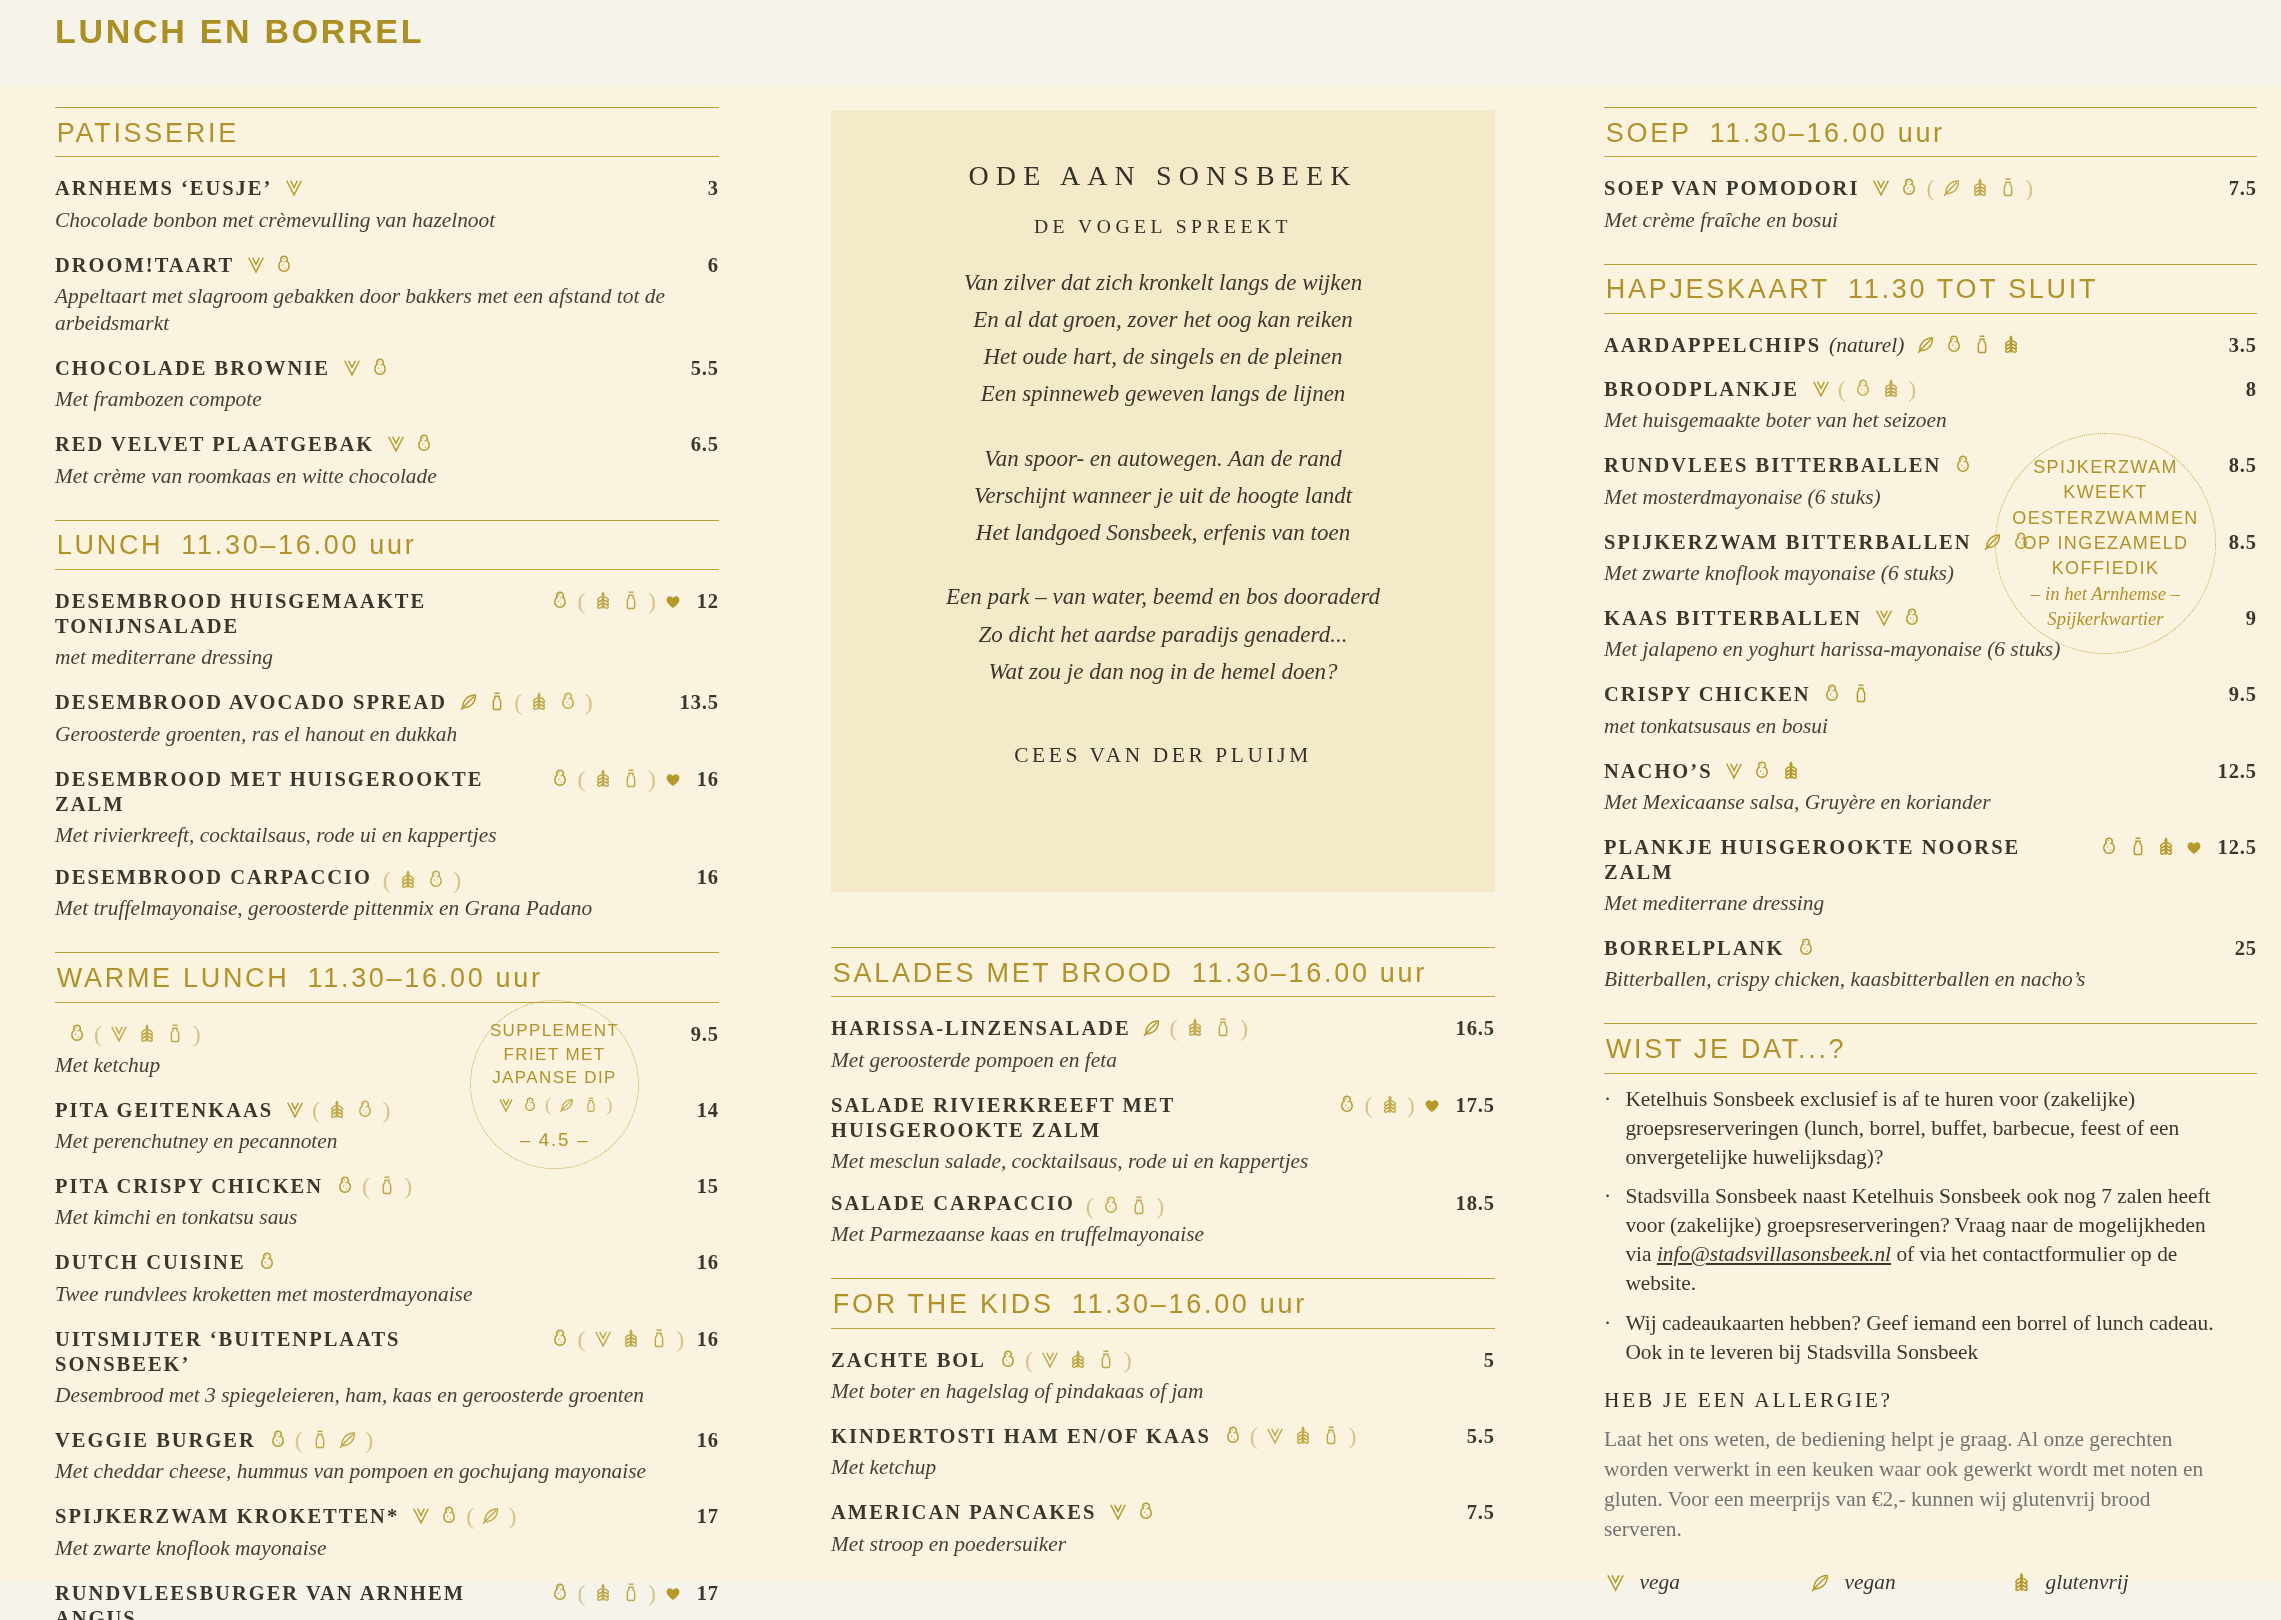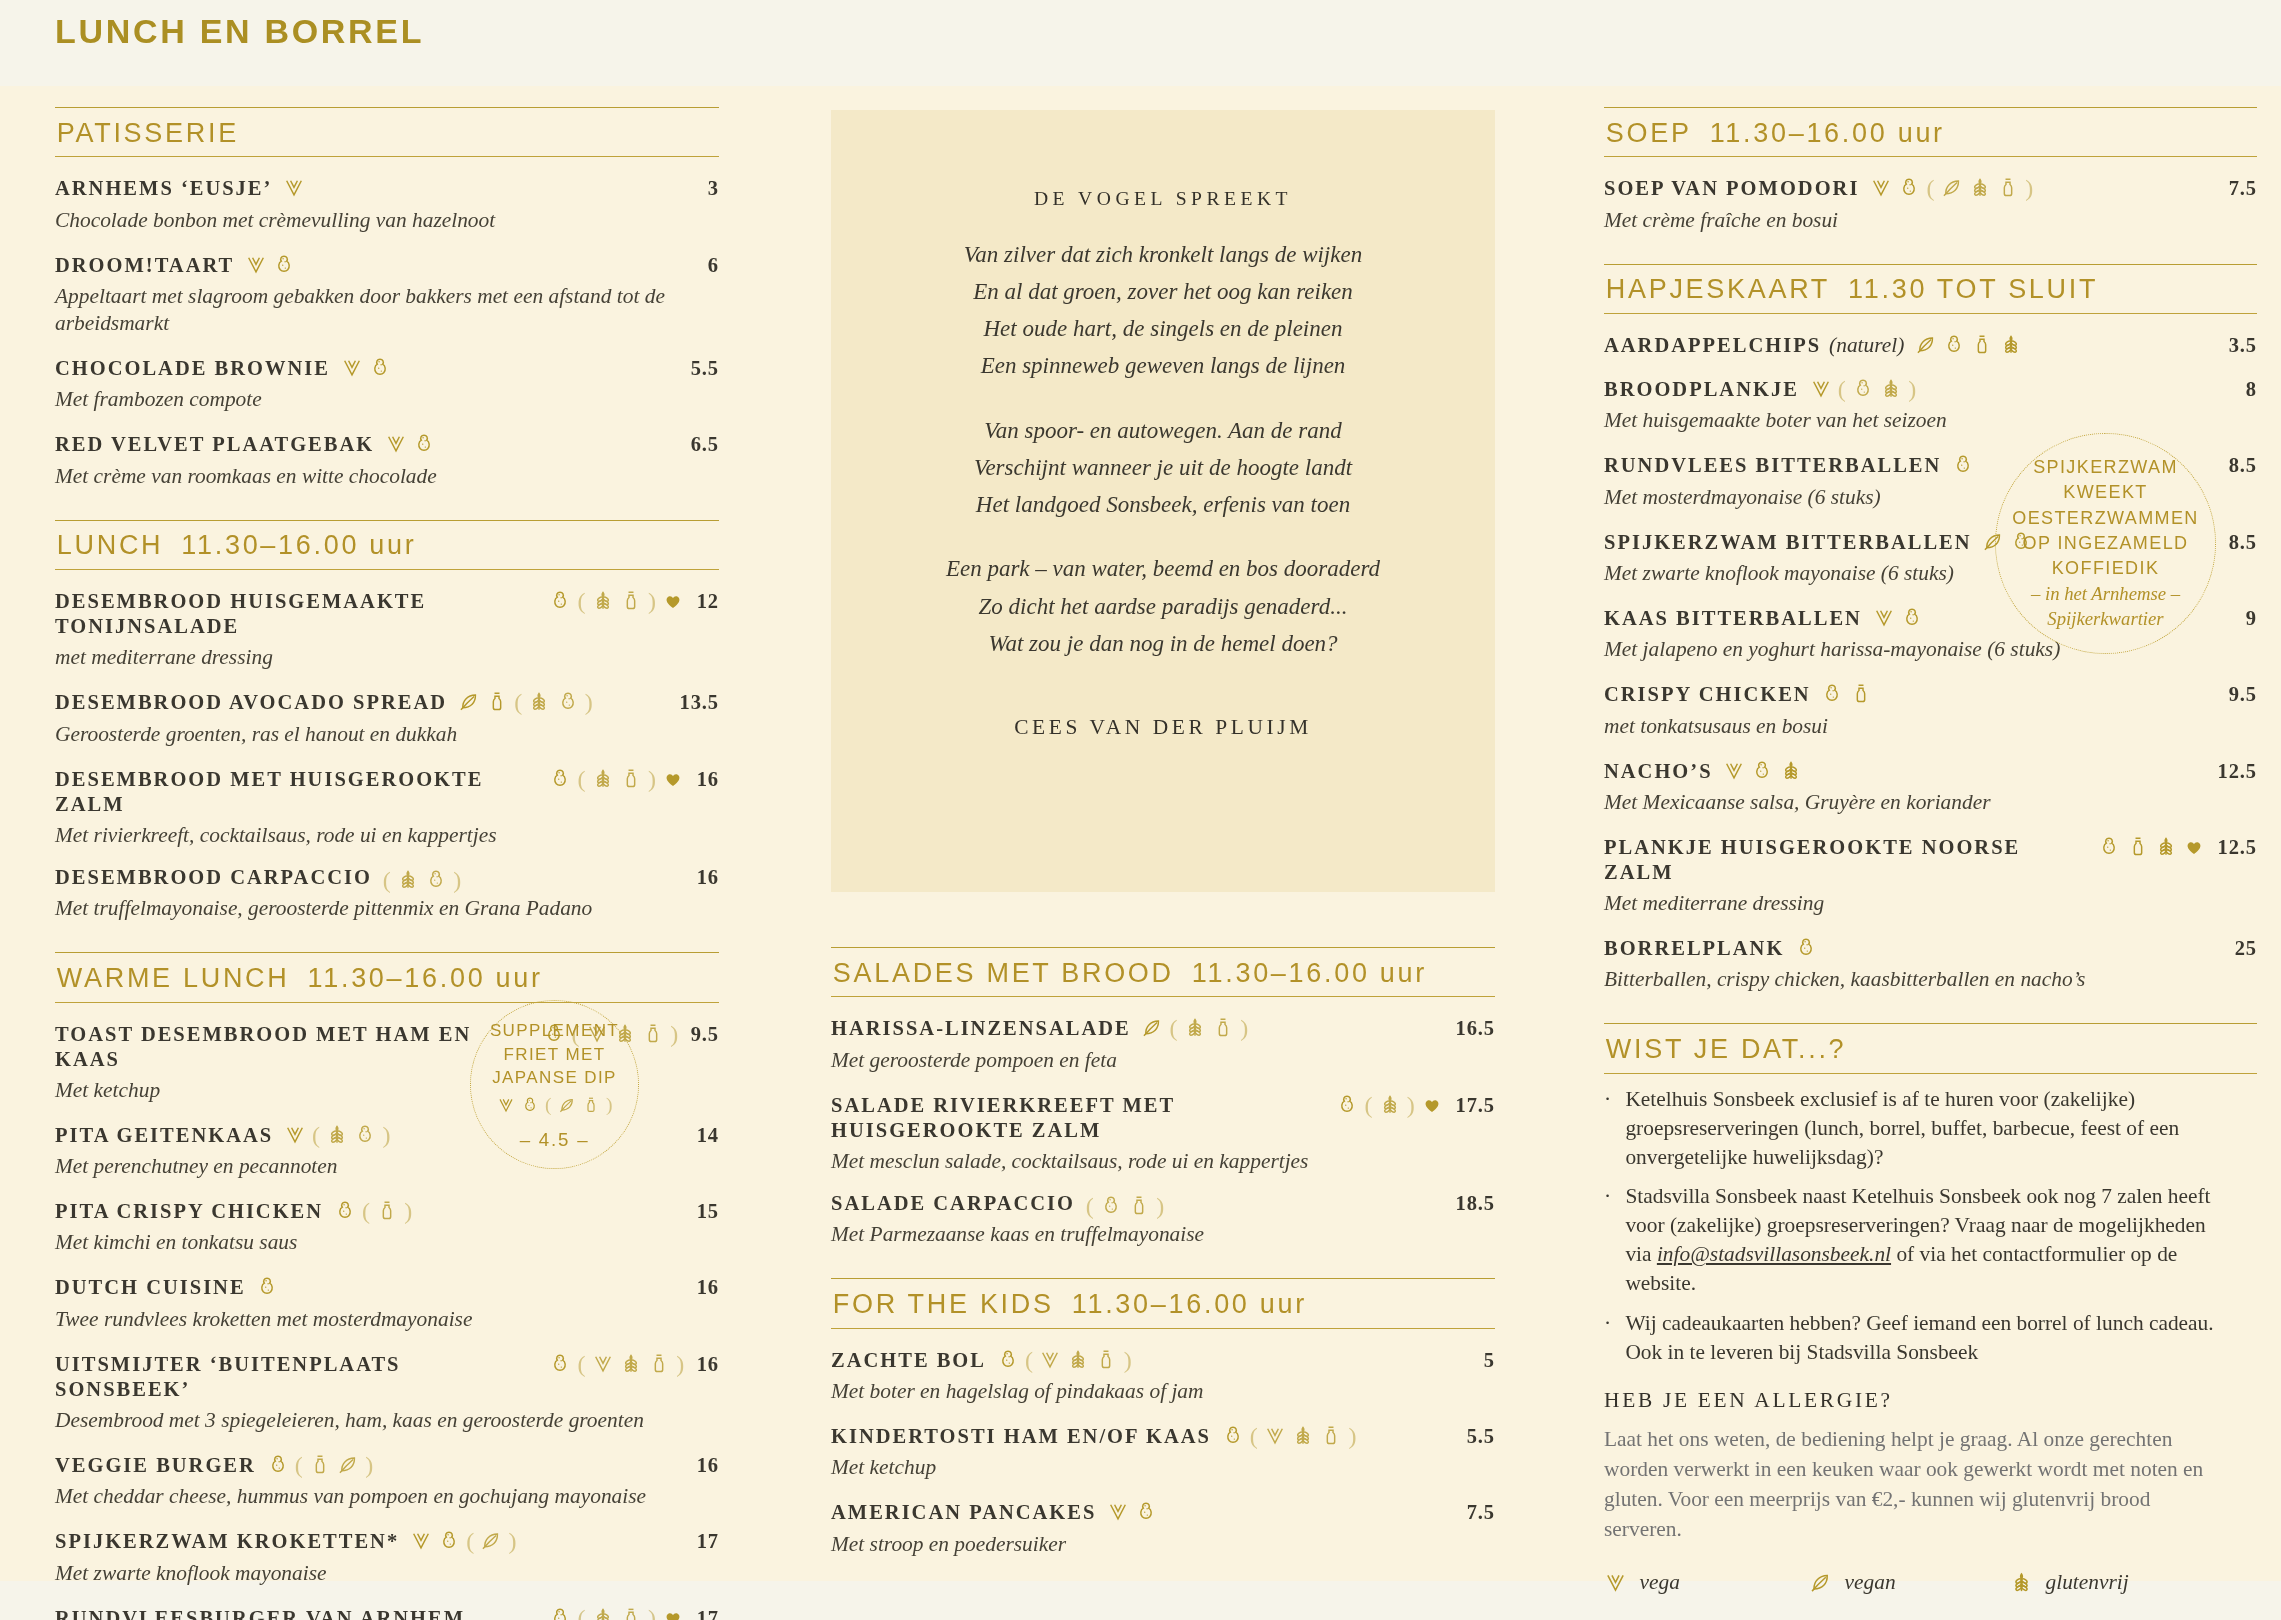--- a/index.html
+++ b/index.html
@@ -331,21 +331,20 @@
             </span>
             <span class="item-price">16</span>
           </div>
           <div class="item-desc">Met truffelmayonaise, geroosterde pittenmix en Grana Padano</div>
         </div>
       </div>
       <div class="section">
         <div class="sec-head"><span class="sec-title">WARME LUNCH</span><span class="sec-time">11.30–16.00 uur</span></div>
         <div class="item">
           <div class="item-line">
-            <span class="item-name">TOAST DESEMBROOD MET HAM EN KAAS</span>
             <span class="icons">
               <span class="ic">
                 <svg viewBox="0 0 24 24">
                   <path class="st" d="M12 2.8 C8.9 2.8 7.4 5.9 9.1 8.3 C5.9 9.9 5.4 14.8 7.9 17.5 C9.9 19.7 14.1 19.7 16.1 17.5 C18.6 14.8 18.1 9.9 14.9 8.3 C16.6 5.9 15.1 2.8 12 2.8 Z"></path>
                   <circle class="fill" cx="11" cy="5.6" r=".75"></circle>
                   <circle class="fill" cx="13.2" cy="8.9" r=".75"></circle>
                   <circle class="fill" cx="10.6" cy="12.6" r=".75"></circle>
                   <circle class="fill" cx="13.4" cy="15.8" r=".75"></circle>
                 </svg>
               </span>
@@ -610,20 +609,21 @@
               </span>
             </span>
             <span class="item-price">17</span>
           </div>
         </div>
       </div>
     </div>
 
   <div id="col-middle" class="col">
     <div class="poem">
+      <div class="poem-title">ODE AAN SONSBEEK</div>
       <div class="poem-subtitle">DE VOGEL SPREEKT</div>
       <div id="poem-body">
           <div class="stanza">
             <div class="pline">Van zilver dat zich kronkelt langs de wijken</div>
             <div class="pline">En al dat groen, zover het oog kan reiken</div>
             <div class="pline">Het oude hart, de singels en de pleinen</div>
             <div class="pline">Een spinneweb geweven langs de lijnen</div>
           </div>
           <div class="stanza">
             <div class="pline">Van spoor- en autowegen. Aan de rand</div>

